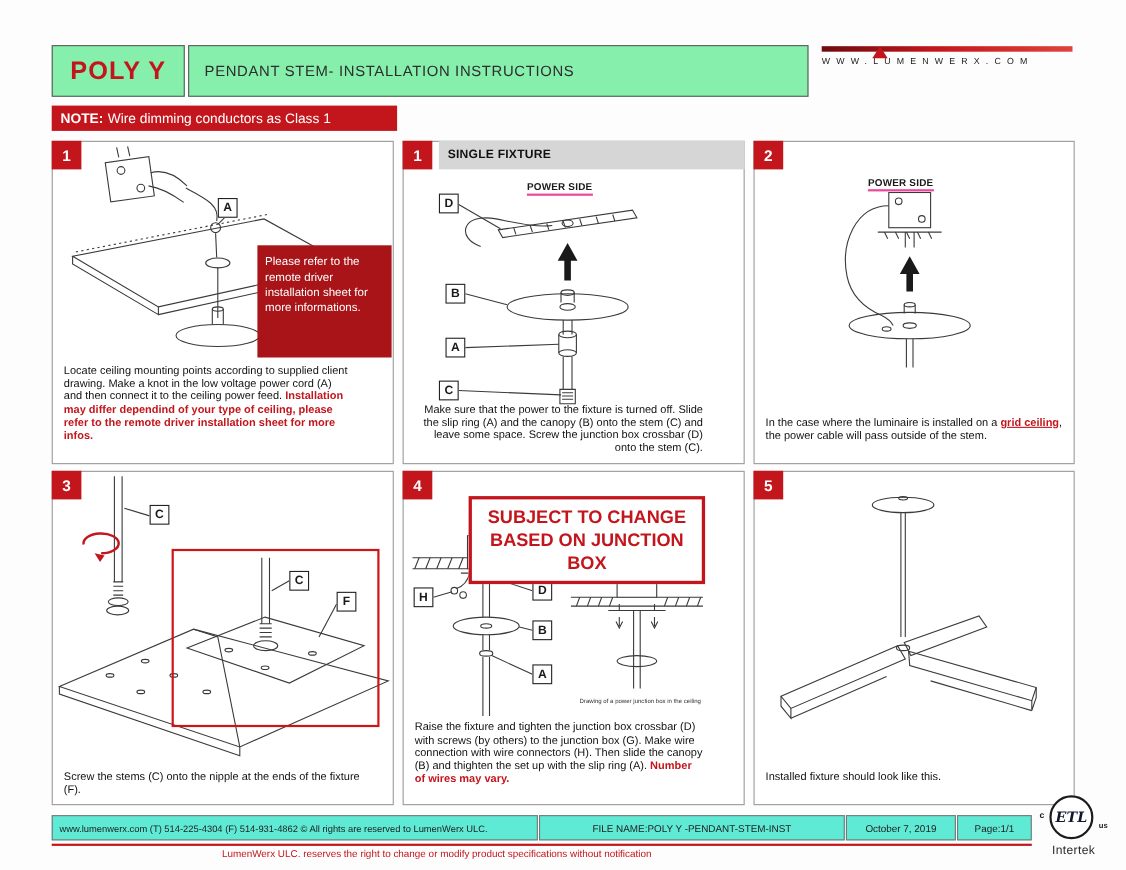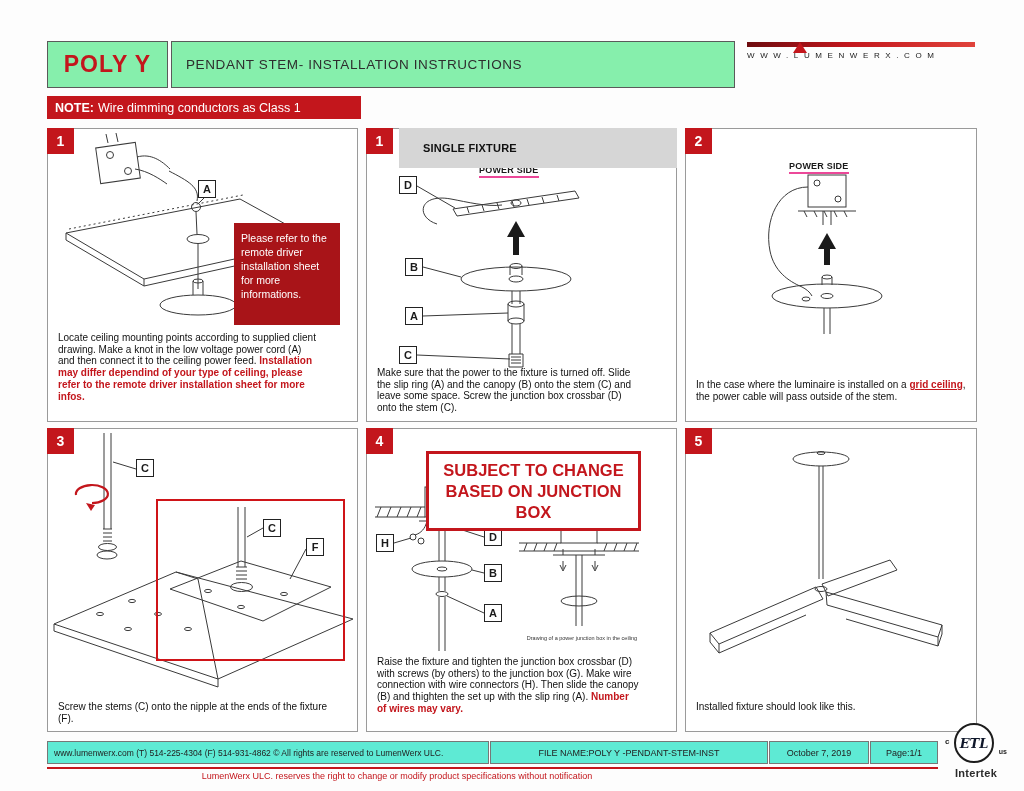--- a/index.html
+++ b/index.html
@@ -21,22 +21,22 @@
   .website{margin-top:4px;font-size:8px;letter-spacing:5.6px;color:#1a1a1a;white-space:nowrap;}
 
   .note-bar{left:47px;top:96px;width:314px;height:23px;background:#c3161c;color:#fff;display:flex;
             align-items:center;padding-left:8px;box-sizing:border-box;font-size:12.5px;}
   .note-bar b{font-weight:bold;margin-right:4px;}
 
   
   .panel{position:absolute;border:1px solid #9a9a9a;background:#fff;box-sizing:content-box;}
   .badge{position:absolute;left:-1px;top:-1px;width:27px;height:26px;background:#c3161c;color:#fff;
          font-size:14px;font-weight:bold;display:flex;align-items:center;justify-content:center;z-index:4;}
-  .phead{position:absolute;left:32px;top:-1px;right:-1px;height:40px;background:#d6d6d6;display:flex;
-         align-items:center;padding-left:24px;font-size:11px;font-weight:bold;color:#111;letter-spacing:0.2px;z-index:3;}
+  .phead{position:absolute;left:32px;top:-1px;right:-1px;height:26px;background:#d6d6d6;display:flex;
+         align-items:center;padding-left:8px;font-size:11px;font-weight:bold;color:#111;letter-spacing:0.2px;z-index:3;}
   .lbl{position:absolute;width:18px;height:18px;border:1.2px solid #222;background:#fff;display:flex;
        align-items:center;justify-content:center;font-size:11px;font-weight:bold;z-index:2;box-sizing:border-box;}
   .body{position:absolute;font-size:10px;line-height:11.7px;color:#111;z-index:3;}
   .redb{color:#c3161c;font-weight:bold;}
   .emlink{color:#c3161c;font-weight:bold;text-decoration:underline;}
   .callout{position:absolute;background:#a81418;color:#fff;font-size:10.5px;line-height:14px;
            padding:8px 7px;box-sizing:border-box;z-index:2;}
   .power{position:absolute;font-size:9px;font-weight:bold;letter-spacing:0.2px;border-bottom:2px solid #ec4899;
          padding-bottom:1px;z-index:2;background:#fff;}
   .warn{position:absolute;border:3px solid #c3161c;background:#fff;color:#c3161c;font-weight:bold;
@@ -50,21 +50,21 @@
   .fbox{position:absolute;top:741px;height:23px;border:1px solid #777;background:#5eead4;display:flex;
         align-items:center;font-size:9px;color:#222;box-sizing:border-box;white-space:nowrap;}
   .frule{position:absolute;left:47px;top:767px;width:891px;height:2px;background:#c3161c;}
   .fdisc{position:absolute;left:47px;top:771px;width:700px;text-align:center;font-size:9px;color:#c3161c;}
   .etl{position:absolute;left:944px;top:723px;width:64px;height:64px;}
   .etl-circle{position:absolute;left:10px;top:0;width:40px;height:40px;border:2.5px solid #1c1c1c;border-radius:50%;
               display:flex;align-items:center;justify-content:center;box-sizing:border-box;background:#fff;}
   .etl-mark{font-family:"DejaVu Serif",serif;font-style:italic;font-weight:bold;font-size:13px;color:#0f172a;}
   .etl-c{position:absolute;left:1px;top:14px;font-size:8px;font-weight:bold;color:#1c1c1c;}
   .etl-us{position:absolute;right:1px;top:25px;font-size:7px;font-weight:bold;color:#1c1c1c;}
-  .etl-brand{position:absolute;left:0;top:44px;width:64px;text-align:center;font-size:11px;font-weight:bold;
+  .etl-brand{position:absolute;left:0;top:44px;width:64px;text-align:center;font-size:11px;font-weight:normal;
              color:#2b2b2b;letter-spacing:0.3px;}
 </style>
 </head>
 <body>
 
 <div class="box product-box">
   <span class="product-name">POLY Y</span>
 </div>
 <div class="box title-box">
   <span>PENDANT STEM- INSTALLATION INSTRUCTIONS</span>
@@ -101,21 +101,21 @@
       <circle cx="148" cy="78" r="4.5"></circle>
       <path d="M148,83 L149,105"></path>
       <path d="M150,114 L150,160"></path>
       <ellipse cx="150" cy="152" rx="5" ry="2"></ellipse>
       <path d="M145,152 L145,166 M155,152 L155,166"></path>
       <ellipse cx="150" cy="176" rx="38" ry="10"></ellipse>
       <line x1="156" y1="69" x2="150" y2="75"></line>
     </g>
   </svg>
   <div class="lbl" style="left:150px;top:51px;">A</div>
-  <div class="callout" style="left:186px;top:94px;width:106px;height:102px;">Please refer to the remote driver installation sheet for more informations.</div>
+  <div class="callout" style="left:186px;top:94px;width:122px;height:102px;">Please refer to the remote driver installation sheet for more informations.</div>
   <div class="body" style="left:10px;top:203px;width:260px;">
     <span>Locate ceiling mounting points according to supplied client drawing. Make a knot in the low voltage power cord (A) and then connect it to the ceiling power feed.  </span><span class="redb">Installation may differ dependind of your type of ceiling, please refer to the remote driver installation sheet for more infos.</span>
   </div>
 </div>
 
 <div class="panel" style="left:366px;top:128px;width:309px;height:292px;">
   <div class="badge">1</div>
   <div class="phead">SINGLE FIXTURE</div>
   <div class="power" style="left:112px;top:36px;">POWER SIDE</div>
   <svg class="illus" width="309" height="292" viewBox="0 0 309 292">
@@ -141,21 +141,21 @@
       <line x1="50" y1="57" x2="88" y2="79"></line>
       <line x1="56" y1="138" x2="94" y2="148"></line>
       <line x1="56" y1="187" x2="141" y2="184"></line>
       <line x1="50" y1="226" x2="143" y2="230"></line>
     </g>
   </svg>
   <div class="lbl" style="left:32px;top:47px;">D</div>
   <div class="lbl" style="left:38px;top:129px;">B</div>
   <div class="lbl" style="left:38px;top:178px;">A</div>
   <div class="lbl" style="left:32px;top:217px;">C</div>
-  <div class="body" style="left:10px;top:238px;width:262px;">Make sure that the power to the fixture is turned off. Slide the slip ring (A) and the canopy (B) onto the stem (C) and leave some space. Screw the junction box crossbar (D) onto the stem (C).</div>
+  <div class="body" style="left:10px;top:238px;width:262px;text-align:right;">Make sure that the power to the fixture is turned off. Slide the slip ring (A) and the canopy (B) onto the stem (C) and leave some space. Screw the junction box crossbar (D) onto the stem (C).</div>
 </div>
 
 <div class="panel" style="left:685px;top:128px;width:290px;height:292px;">
   <div class="badge">2</div>
   <div class="power" style="left:103px;top:32px;">POWER SIDE</div>
   <svg class="illus" width="290" height="292" viewBox="0 0 290 292">
     <g stroke="#3a3a3a" fill="none" stroke-width="1">
       <rect x="122" y="46" width="38" height="32"></rect>
       <circle cx="131" cy="54" r="3"></circle>
       <circle cx="152" cy="70" r="3"></circle>

